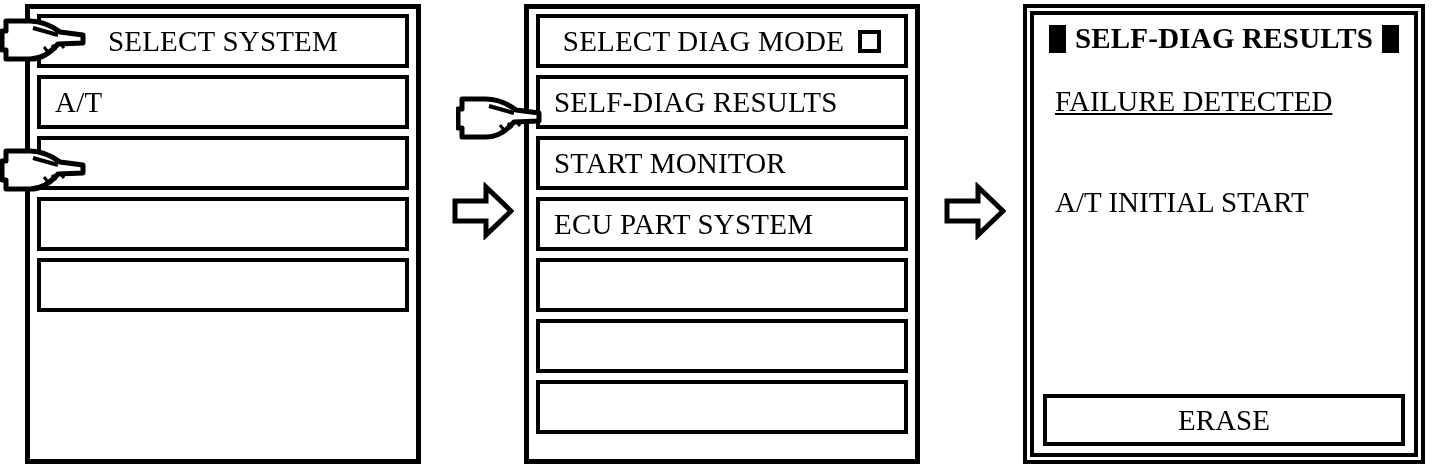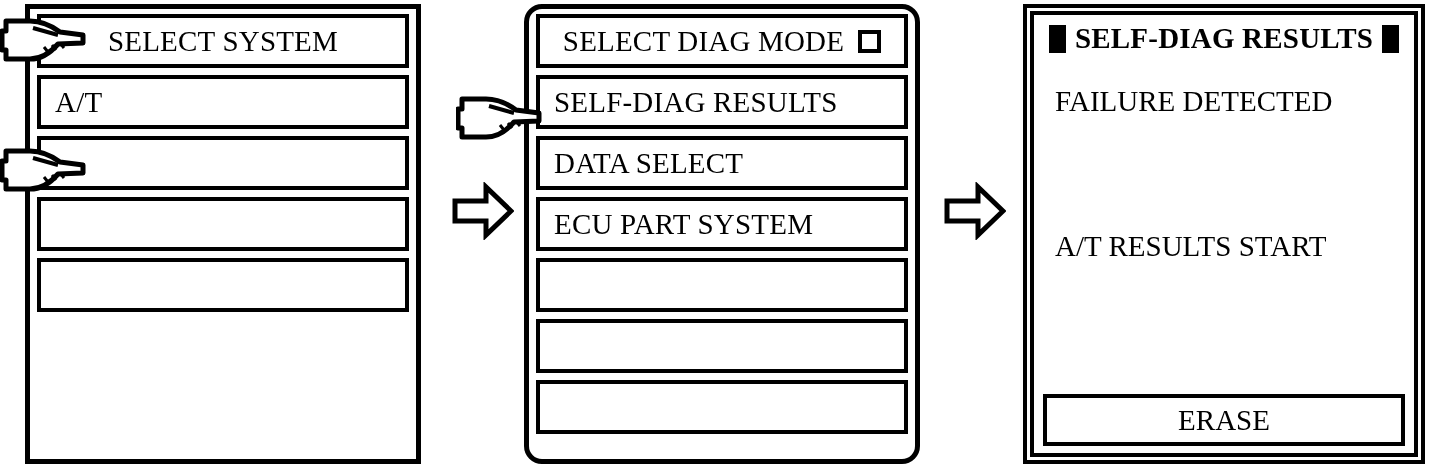--- a/index.html
+++ b/index.html
@@ -109,21 +109,21 @@
     flex: 1 1 auto;
     text-align: center;
     font-weight: bold;
     letter-spacing: 0.2px;
   }
   .res-line {
     font-size: 29px;
     padding-left: 12px;
     white-space: nowrap;
   }
-  .res-line.l1 { margin-bottom: 112px; }
+  .res-line.l1 { margin-bottom: 68px; text-decoration: underline; }
   .res-spacer { flex: 1 1 auto; }
   .res-buttons {
     display: flex;
     gap: 11px;
   }
   .res-btn {
     flex: 1 1 0;
     box-sizing: border-box;
     border: 4px solid #000000;
     background: #ffffff;
@@ -169,31 +169,31 @@
       </div>
       <div class="row empty">
         <span></span>
       </div>
       <div class="row empty">
         <span></span>
       </div>
     </div>
   </div>
 
-  <div class="panel" style="left:524px; top:4px; width:396px; height:460px;border-radius:18px;">
+  <div class="panel" style="left:524px; top:4px; width:396px; height:460px;">
     <div class="panel-inner">
       <div class="row header-row">
         <span class="hdr-text">SELECT DIAG MODE</span>
         <span class="checkbox-sq"></span>
       </div>
       <div class="row">
         <span>SELF-DIAG RESULTS</span>
       </div>
       <div class="row">
-        <span>DATA SELECT</span>
+        <span>START MONITOR</span>
       </div>
       <div class="row">
         <span>ECU PART SYSTEM</span>
       </div>
       <div class="row empty">
         <span></span>
       </div>
       <div class="row empty">
         <span></span>
       </div>
@@ -204,21 +204,21 @@
   </div>
 
   <div class="panel double" style="left:1023px; top:4px; width:402px; height:460px;">
     <div class="result-screen">
       <div class="res-header">
         <span class="blk"></span>
         <span class="res-title">SELF-DIAG RESULTS</span>
         <span class="blk"></span>
       </div>
       <div class="res-line l1">FAILURE DETECTED</div>
-      <div class="res-line l2">A/T RESULTS START</div>
+      <div class="res-line l2">A/T INITIAL START</div>
       <div class="res-spacer"></div>
       <div class="res-buttons">
         <div class="res-btn">ERASE</div>
       </div>
     </div>
   </div>
 
   <div class="arrow" style="left:452px; top:182px;">
     <svg viewBox="0 0 62 58" xmlns="http://www.w3.org/2000/svg">
       <path d="M3 19 L34 19 L34 5 L59 29 L34 53 L34 39 L3 39 Z" fill="#ffffff" stroke="#000000" stroke-width="5" stroke-linejoin="miter"></path>

